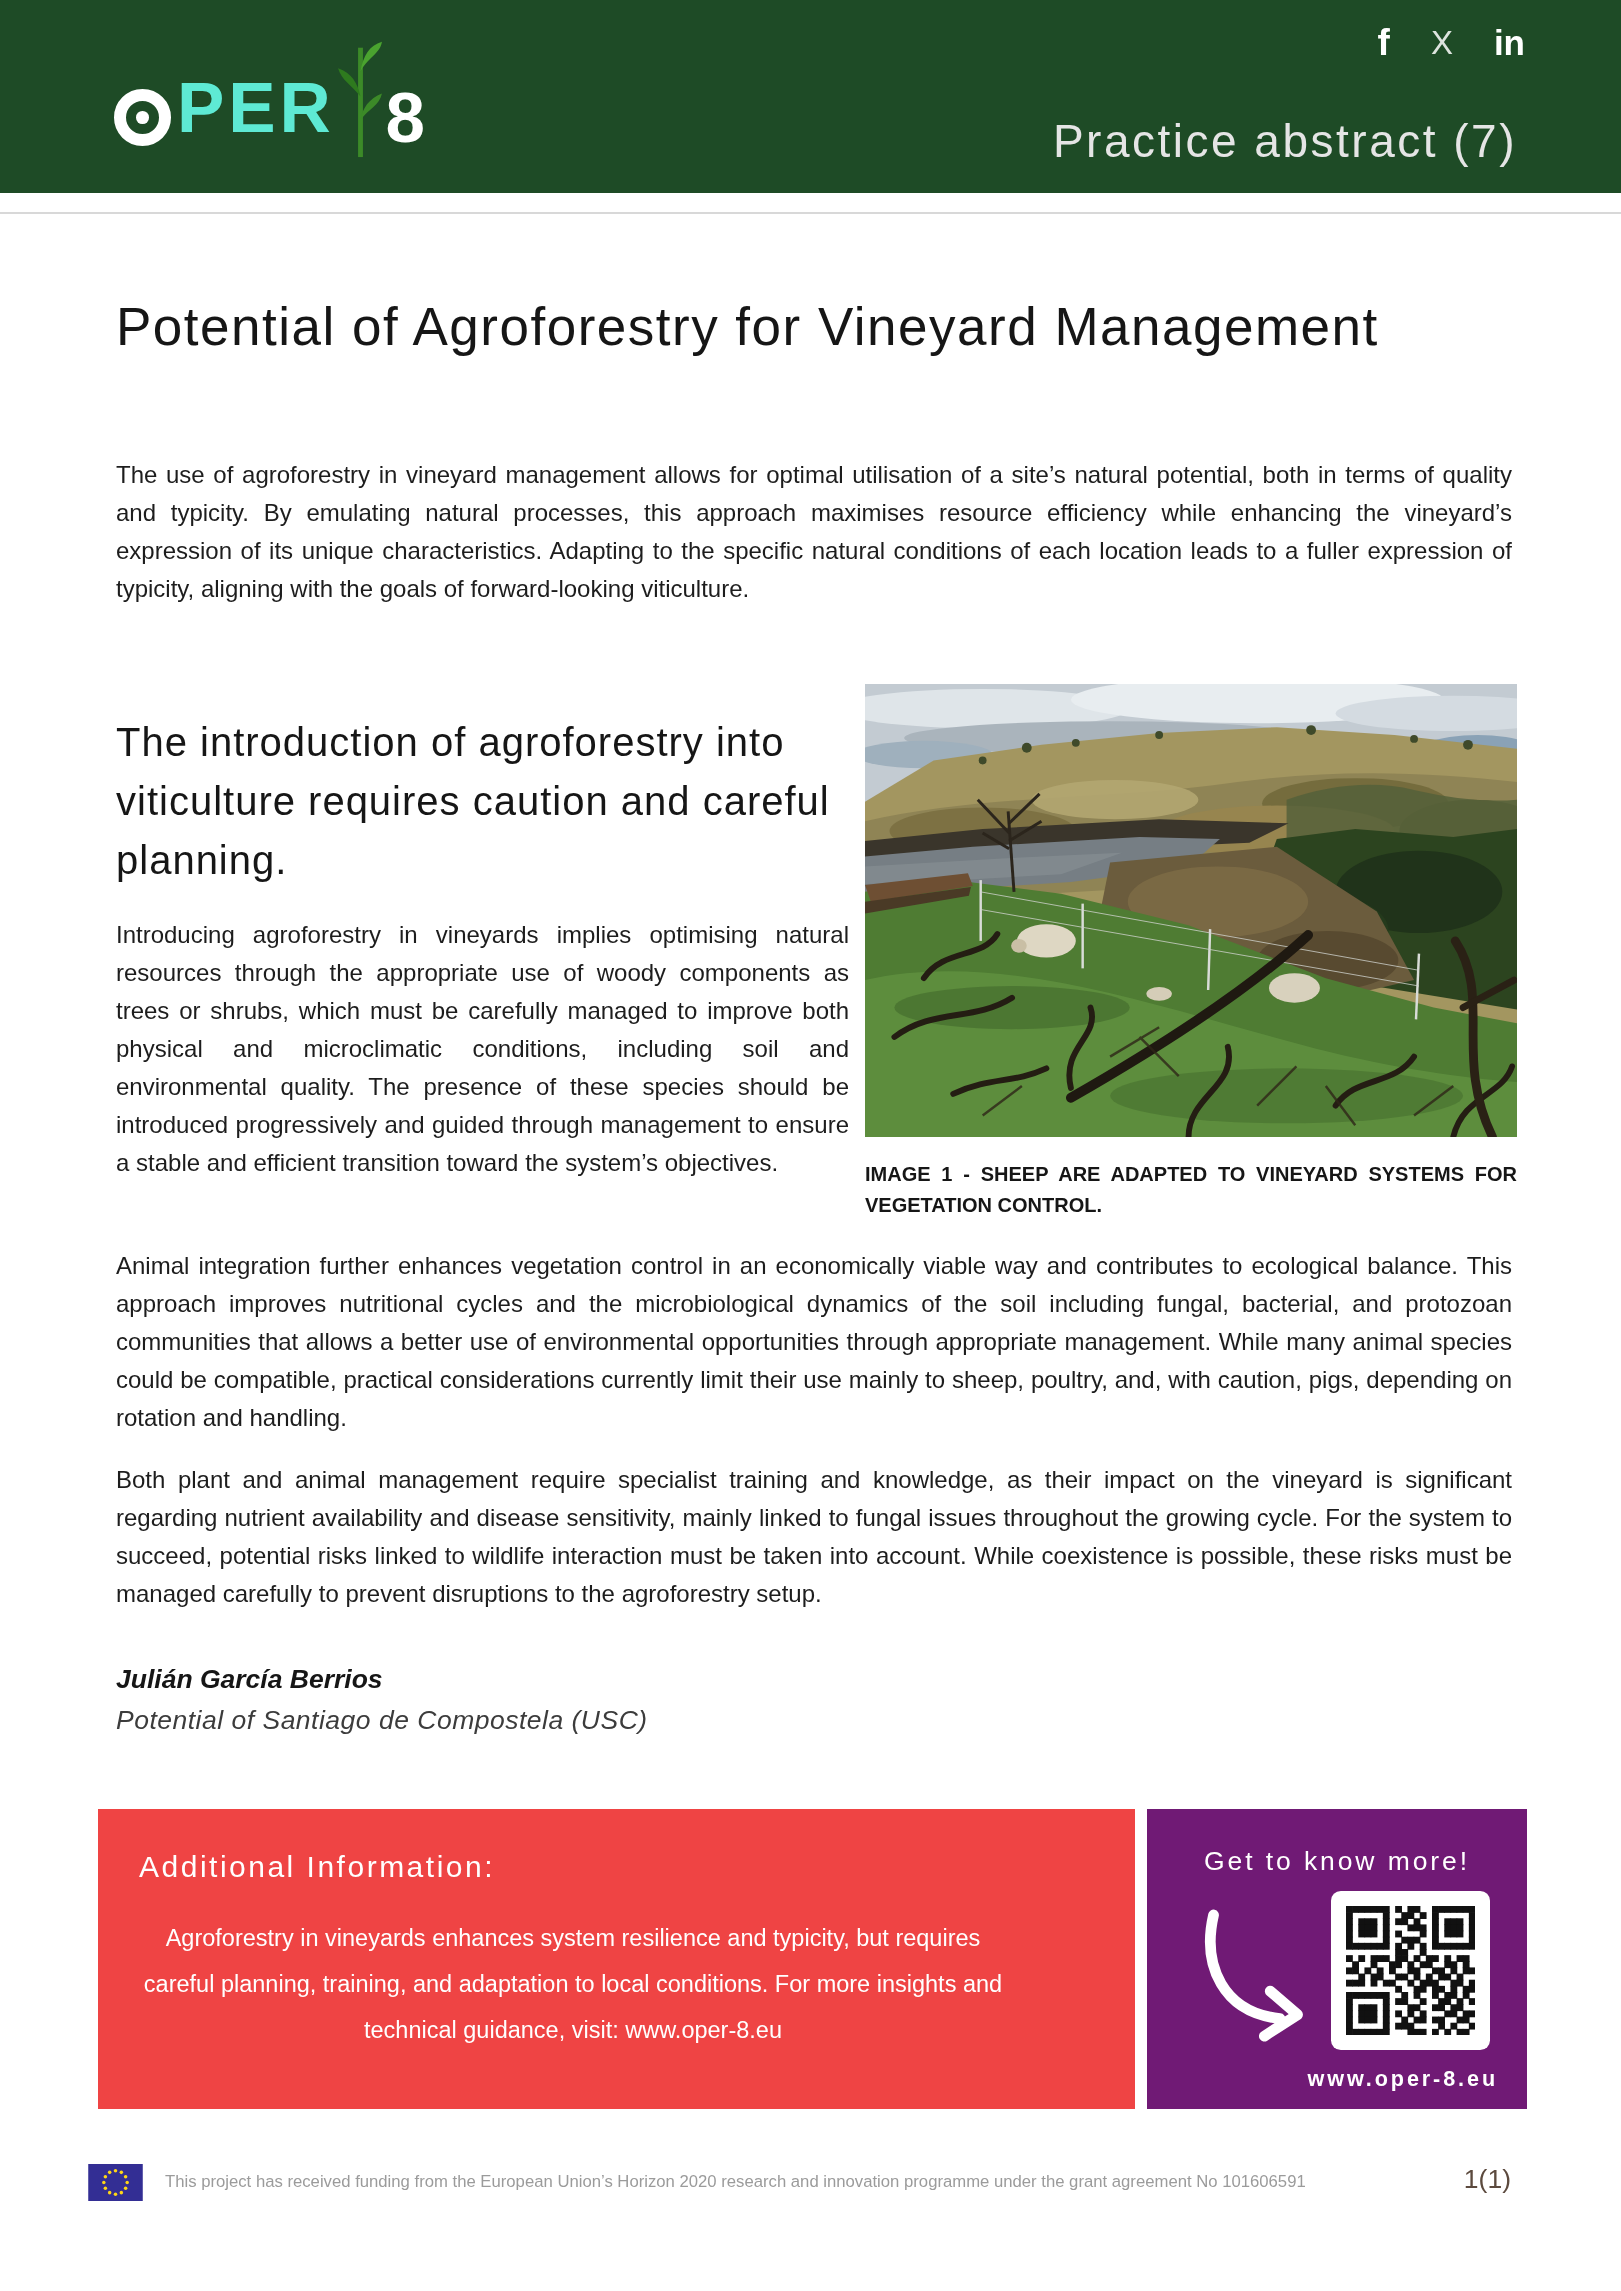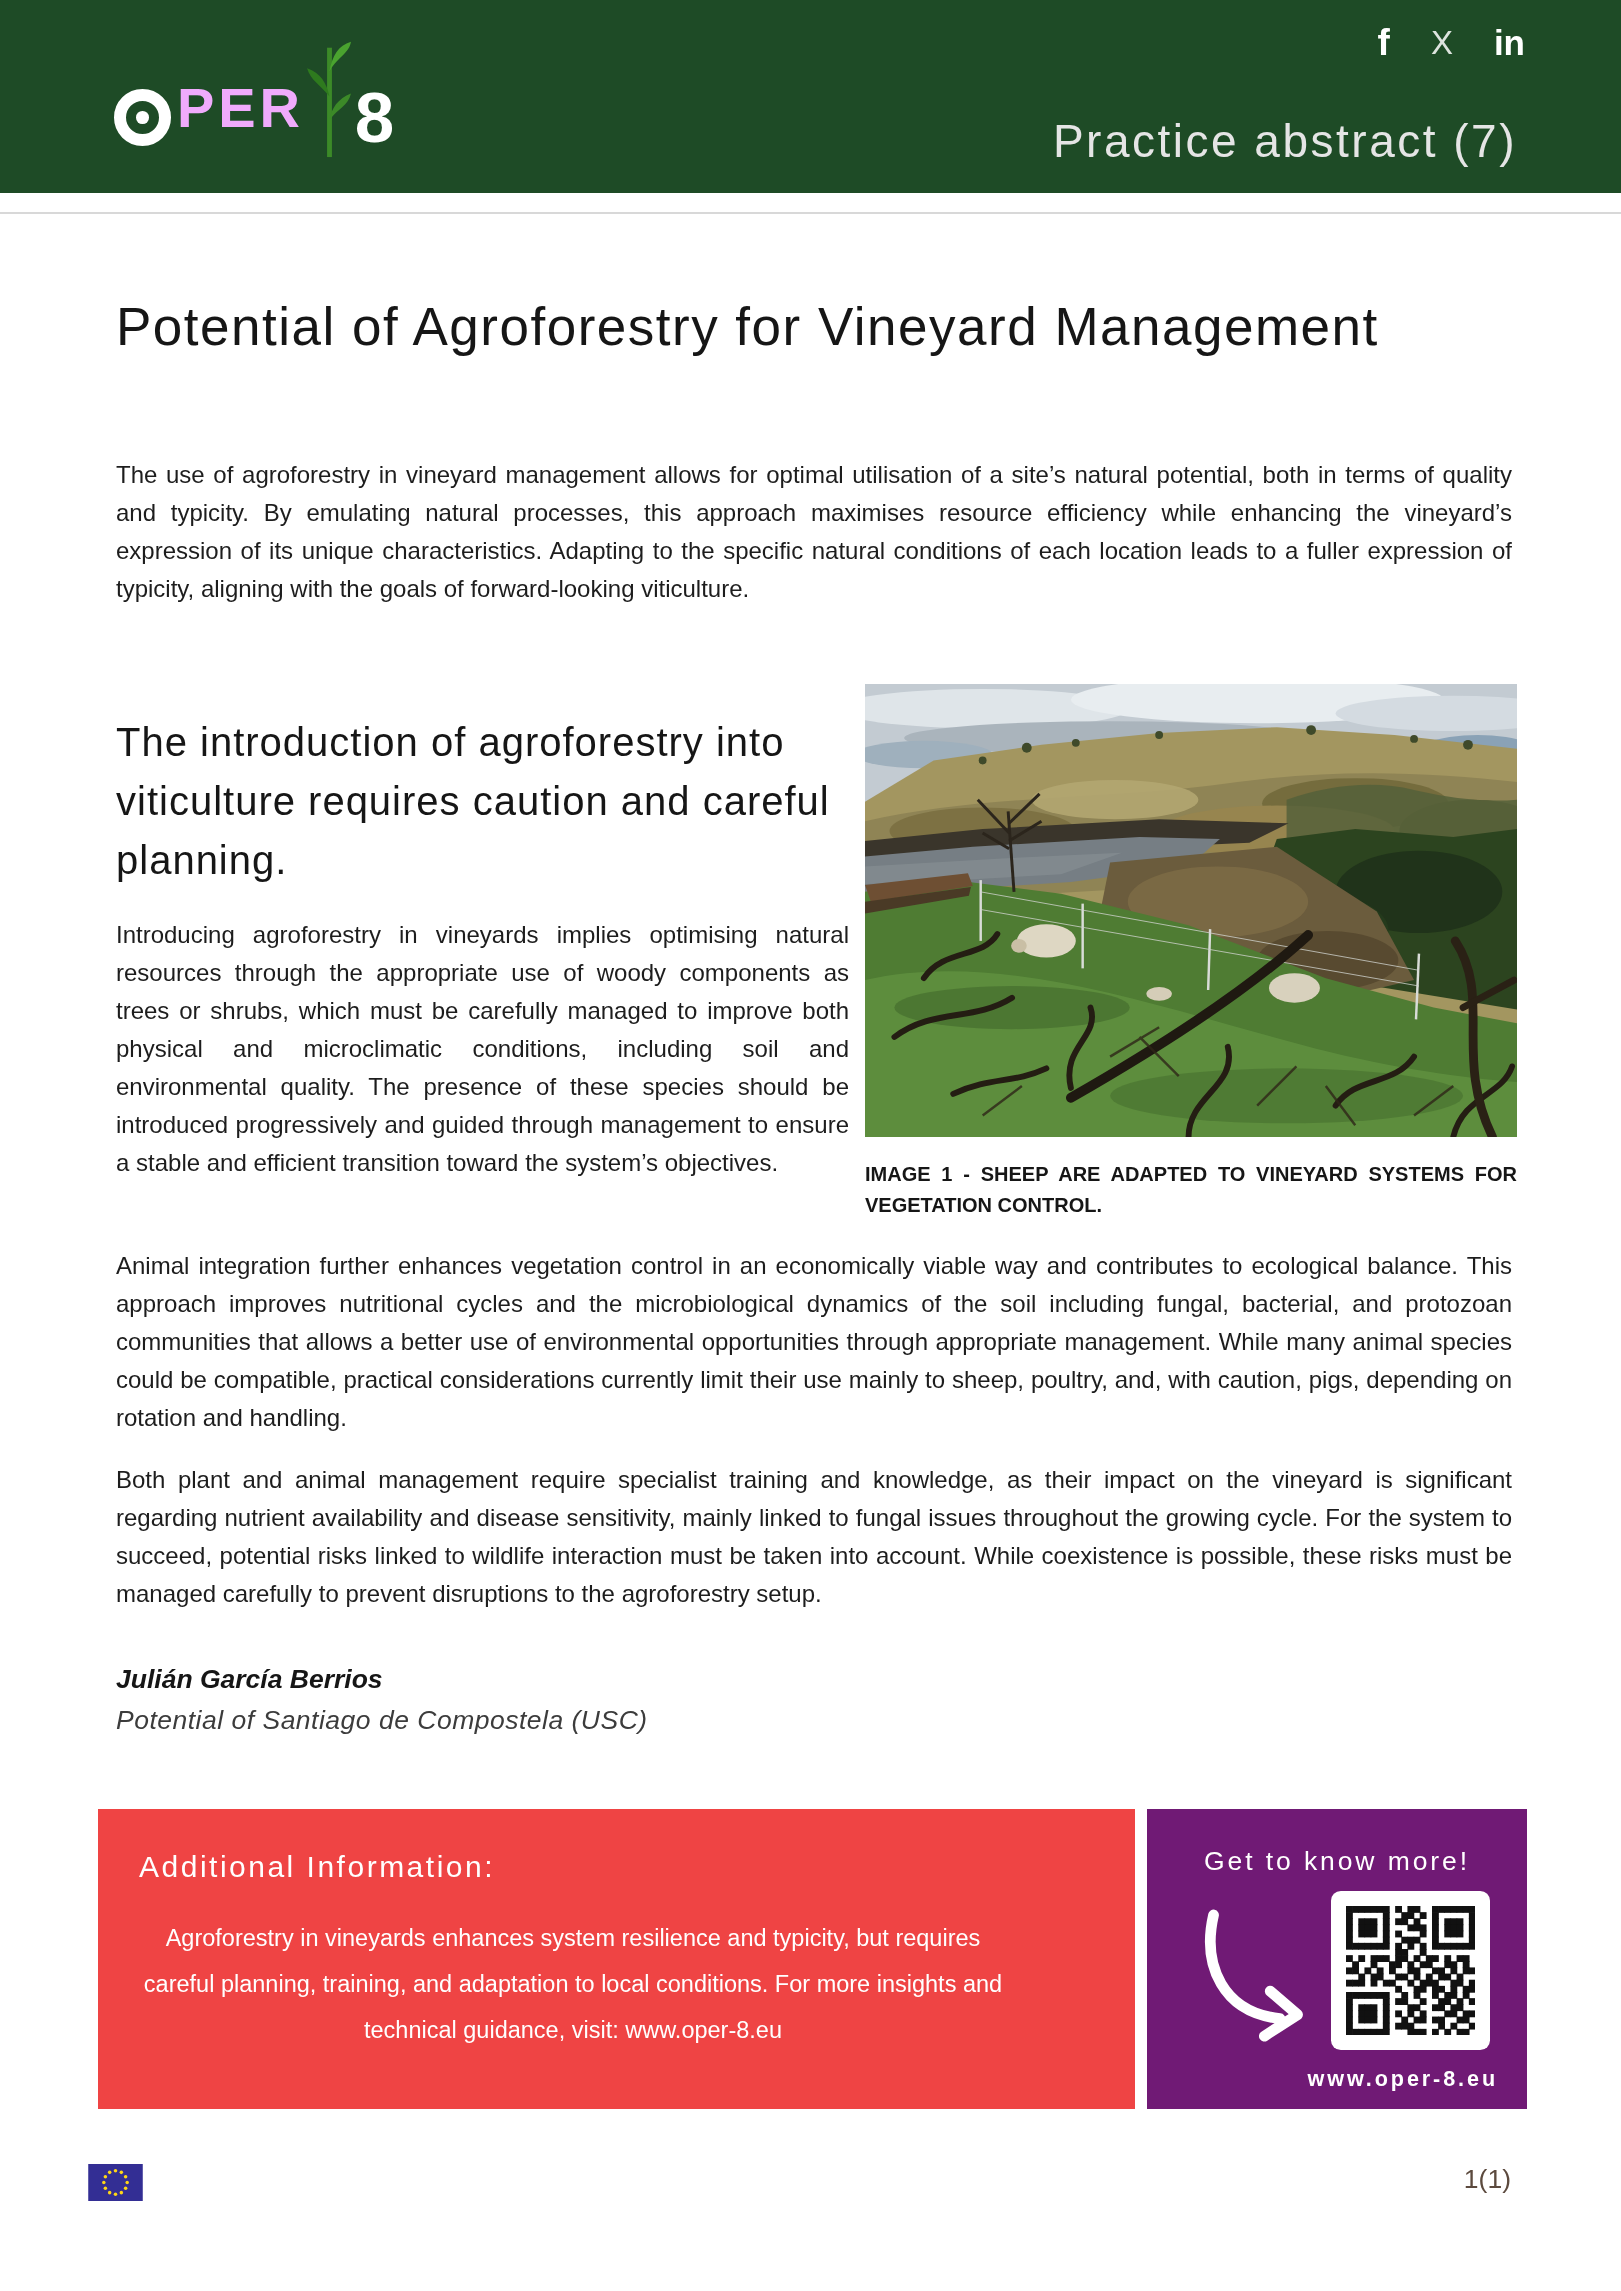--- a/index.html
+++ b/index.html
@@ -6,21 +6,21 @@
   html,body { background:#ffffff; }
   body { font-family:"Liberation Sans","DejaVu Sans",sans-serif; color:#1d1d1d; }
   .page { position:relative; width:1621px; height:2292px; background:#fff; overflow:hidden; margin:0 auto; }
 
   
   .header { position:absolute; left:0; top:0; width:1621px; height:193px; background:#1e4b26; }
   .header-rule { position:absolute; left:0; top:212px; width:1621px; height:2px; background:#d8d8d8; }
   .logo { position:absolute; left:114px; top:23.5px; height:147px; display:flex; align-items:center; }
   .o-ring { position:relative; width:57px; height:57px; border:12.7px solid #fff; border-radius:50%; margin-top:41px; }
   .o-ring::after { content:""; position:absolute; left:50%; top:50%; width:12.7px; height:12.7px; margin:-6.4px 0 0 -6.4px; background:#fff; border-radius:50%; }
-  .logo-letters { color:#f0abfc; font-weight:bold; font-size:56px; letter-spacing:3.9px; line-height:1; margin-left:5.9px; margin-top:21px; }
+  .logo-letters { color:#5eead4; font-weight:bold; font-size:71px; letter-spacing:3.9px; line-height:1; margin-left:5.9px; margin-top:21px; }
   .sprout { margin-left:2px; margin-right:2px; }
   .logo-eight { color:#fff; font-weight:bold; font-size:71px; line-height:1; margin-top:41px; }
   .social { position:absolute; right:96px; top:21.6px; display:flex; gap:41px; color:#fff; align-items:center; }
   .social .fb { font-weight:bold; font-size:37px; }
   .social .xx { font-weight:normal; font-size:33px; opacity:.85; }
   .social .li { font-weight:bold; font-size:35px; }
   .header-title { position:absolute; right:104px; bottom:25.5px; color:#e5e5e5; font-size:46px; letter-spacing:2.5px; font-weight:normal; }
 
   
   .page-title { position:absolute; left:116px; top:286px; width:1313px; font-size:53px; line-height:82px; letter-spacing:1.5px; font-weight:normal; color:#161616; }
@@ -445,17 +445,18 @@
           <circle cx="38.4" cy="25" r="1.8"></circle>
           <circle cx="34" cy="29.4" r="1.8"></circle>
         <circle cx="28" cy="31" r="1.8"></circle>
           <circle cx="22" cy="29.4" r="1.8"></circle>
           <circle cx="17.6" cy="25" r="1.8"></circle>
         <circle cx="16" cy="19" r="1.8"></circle>
           <circle cx="17.6" cy="13" r="1.8"></circle>
           <circle cx="22" cy="8.6" r="1.8"></circle>
       </g>
     </svg>
+    <span class="funding-text">This project has received funding from the European Union’s Horizon 2020 research and innovation programme under the grant agreement No 101606591</span>
     <span class="page-num">1(1)</span>
   </div>
 
 </div>
 
 
 </body></html>

